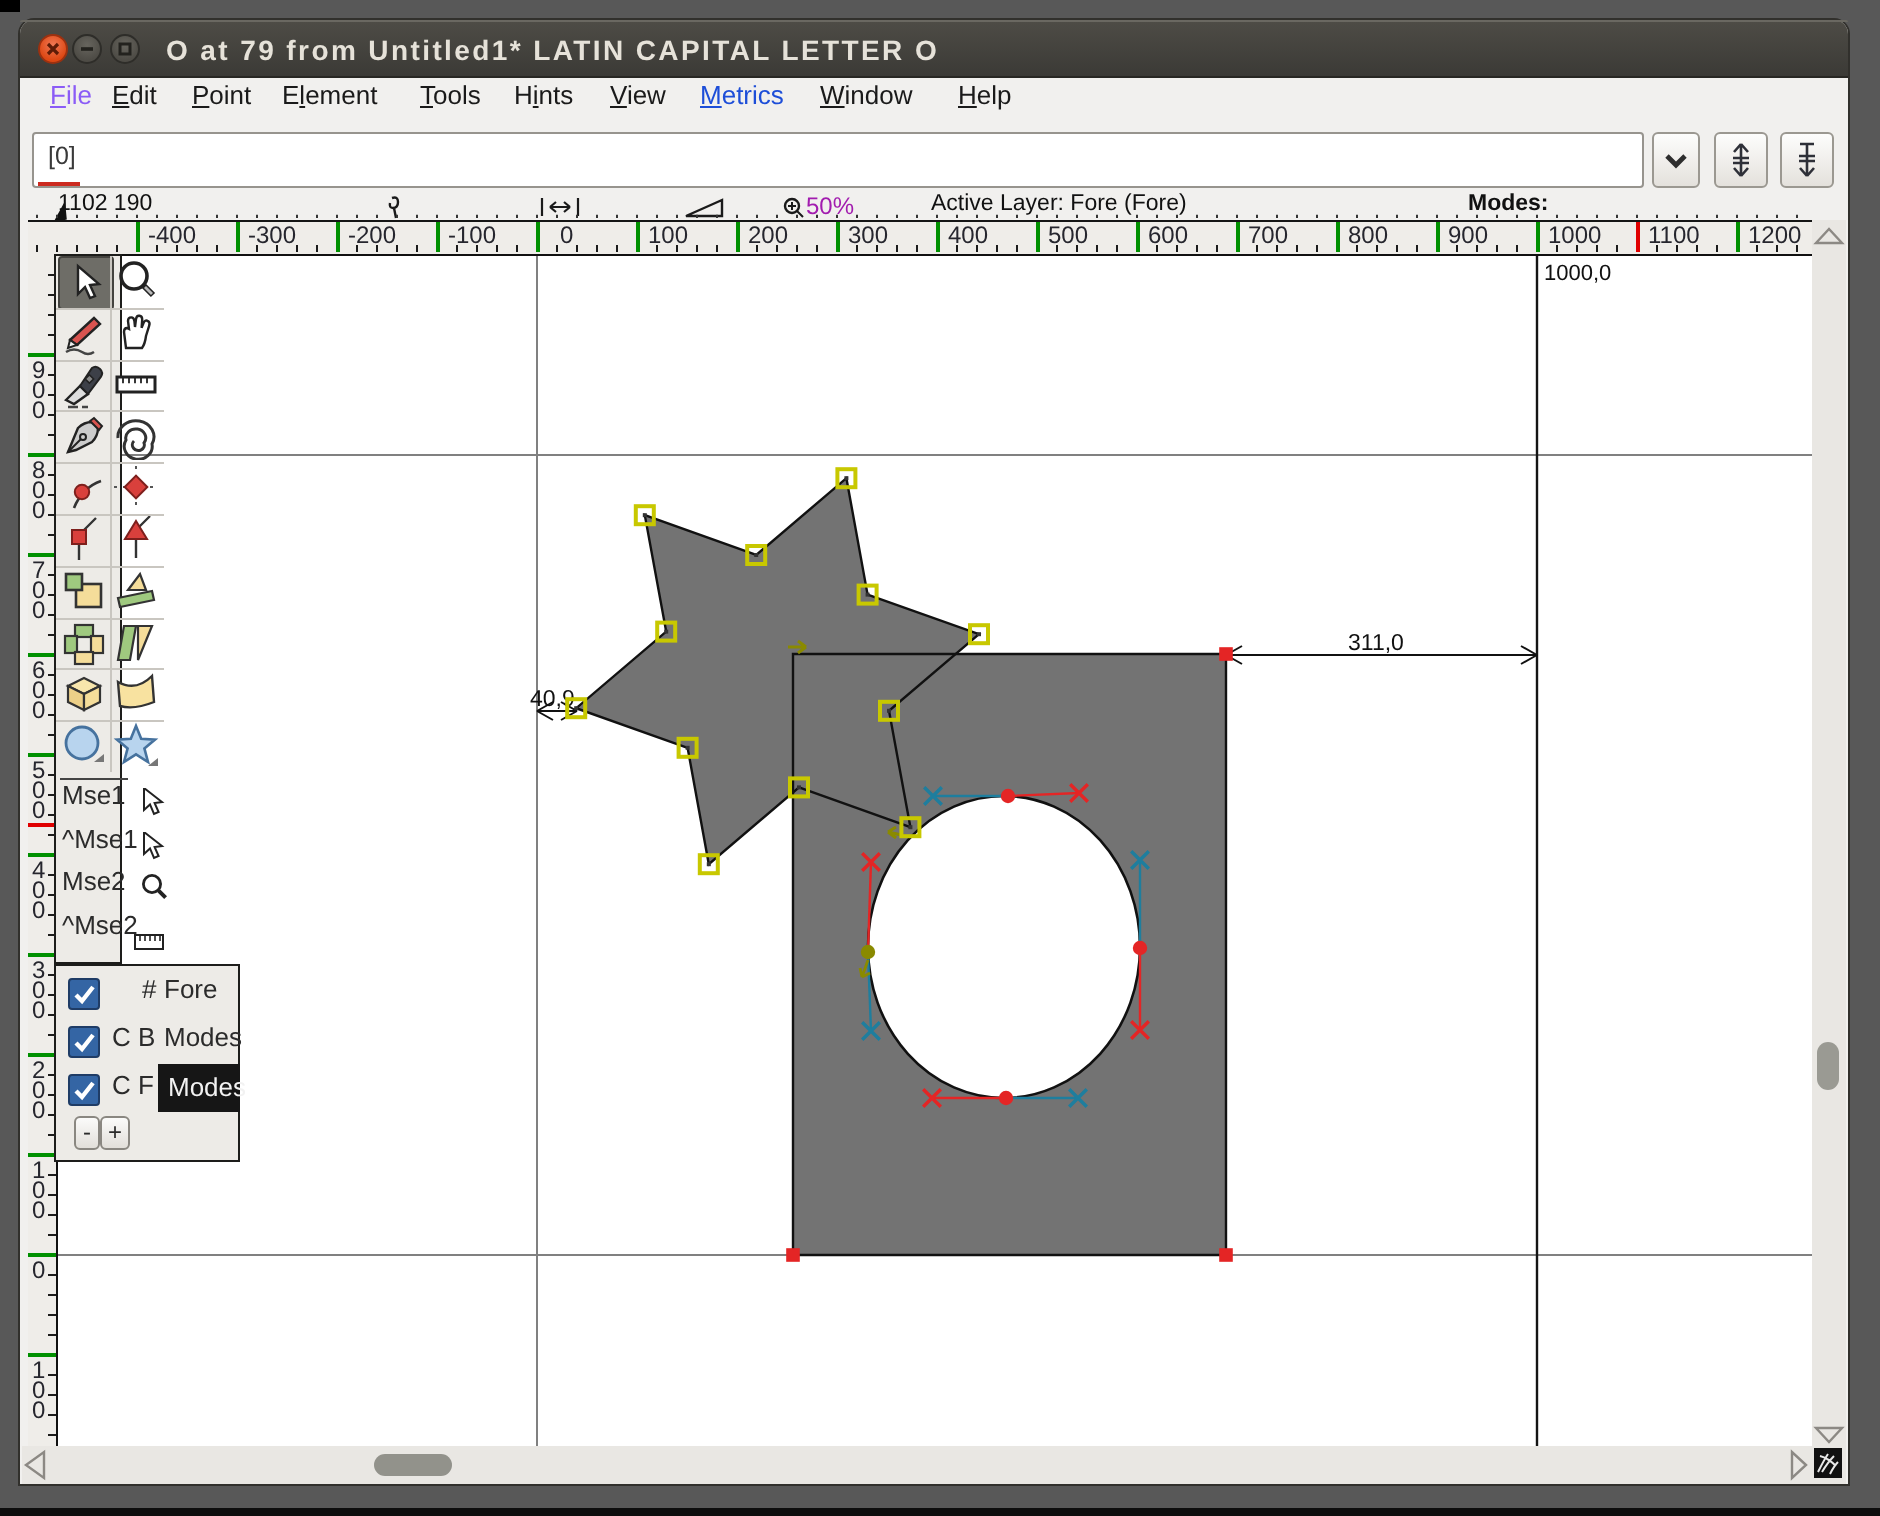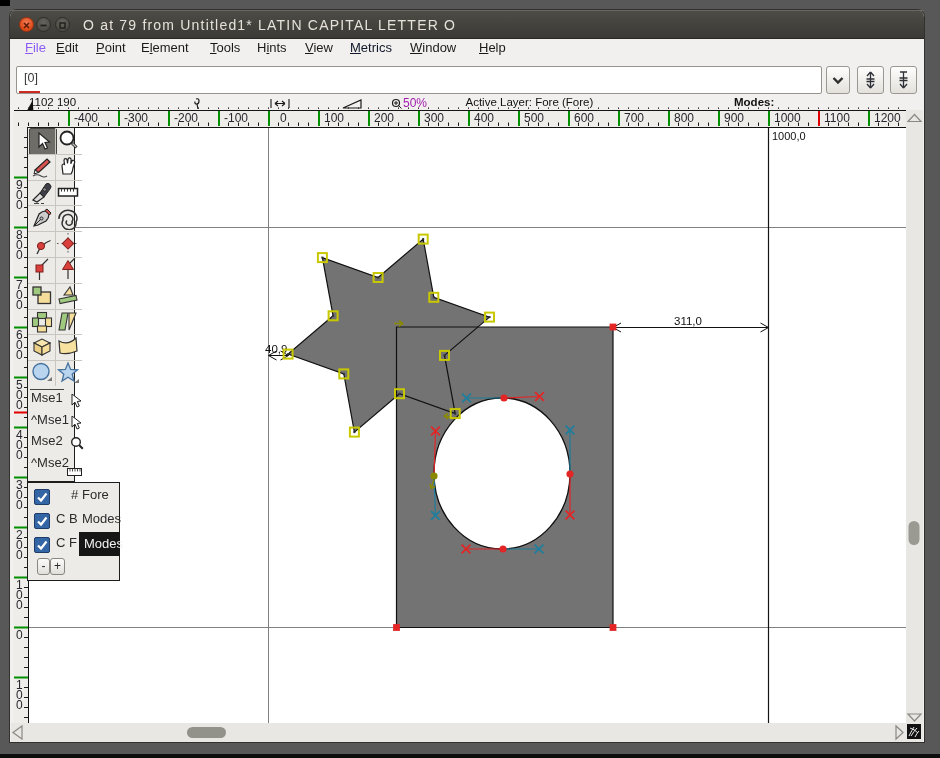--- a/index.html
+++ b/index.html
@@ -19,30 +19,30 @@
           <path d="M4,4 L9,9 M9,4 L4,9" stroke="#5e1c07" stroke-width="1.6"></path>
         </svg></div>
 <div style="position:absolute;left:26px;top:6.5px;width:15px;height:15px;border-radius:50%;background:radial-gradient(circle at 50% 35%,#67655e,#4e4c46 70%);border:1px solid #2e2d29;box-sizing:border-box">
 <svg width="13" height="13" viewBox="0 0 13 13">
           <path d="M3.5,6.5 h6" stroke="#23221e" stroke-width="1.8"></path>
         </svg></div>
 <div style="position:absolute;left:45.2px;top:6.5px;width:15px;height:15px;border-radius:50%;background:radial-gradient(circle at 50% 35%,#67655e,#4e4c46 70%);border:1px solid #2e2d29;box-sizing:border-box">
 <svg width="13" height="13" viewBox="0 0 13 13">
           <rect x="4" y="4" width="5" height="5" fill="none" stroke="#23221e" stroke-width="1.5"></rect>
         </svg></div>
-<div style="position:absolute;left:73px;top:6.5px;font-size:14px;letter-spacing:1.2px;font-weight:normal;color:#e6e2d9">O at 79 from Untitled1* LATIN CAPITAL LETTER O</div>
+<div style="position:absolute;left:73px;top:6.5px;font-size:14px;letter-spacing:1.2px;font-weight:bold;color:#e6e2d9">O at 79 from Untitled1* LATIN CAPITAL LETTER O</div>
 </div>
     <div style="position:absolute;left:15px;top:30px;font-size:13px;color:#8b5cf6"><span style="text-decoration:underline">F</span>ile</div>
     <div style="position:absolute;left:46px;top:30px;font-size:13px;color:#1a1a1a"><span style="text-decoration:underline">E</span>dit</div>
     <div style="position:absolute;left:86px;top:30px;font-size:13px;color:#1a1a1a"><span style="text-decoration:underline">P</span>oint</div>
     <div style="position:absolute;left:131px;top:30px;font-size:13px;color:#1a1a1a">E<span style="text-decoration:underline">l</span>ement</div>
     <div style="position:absolute;left:200px;top:30px;font-size:13px;color:#1a1a1a"><span style="text-decoration:underline">T</span>ools</div>
     <div style="position:absolute;left:247px;top:30px;font-size:13px;color:#1a1a1a">H<span style="text-decoration:underline">i</span>nts</div>
     <div style="position:absolute;left:295px;top:30px;font-size:13px;color:#1a1a1a"><span style="text-decoration:underline">V</span>iew</div>
-    <div style="position:absolute;left:340px;top:30px;font-size:13px;color:#0f172a"><span style="text-decoration:underline">M</span>etrics</div>
+    <div style="position:absolute;left:340px;top:30px;font-size:13px;color:#1d4ed8"><span style="text-decoration:underline">M</span>etrics</div>
     <div style="position:absolute;left:400px;top:30px;font-size:13px;color:#1a1a1a"><span style="text-decoration:underline">W</span>indow</div>
     <div style="position:absolute;left:469px;top:30px;font-size:13px;color:#1a1a1a"><span style="text-decoration:underline">H</span>elp</div>
 <div style="position:absolute;left:6px;top:56px;width:806px;height:28px;background:#fff;border:1px solid #97948e;border-radius:2px;box-sizing:border-box"></div>
 <div style="position:absolute;left:14px;top:61px;font-size:12.5px;color:#3a3a3a">[0]</div>
 <div style="position:absolute;left:9px;top:81px;width:21px;height:2px;background:#cc2a1f"></div>
 <div style="position:absolute;left:816px;top:56px;width:24px;height:28px;border:1px solid #9b9891;border-radius:3px;background:linear-gradient(#fdfdfc,#e4e1dc);box-sizing:border-box">
 <svg width="22" height="26" viewBox="0 0 22 26">
         <path d="M6.5,11 L11,15.5 L15.5,11" stroke="#2e2e2e" stroke-width="2.4" fill="none"></path>
       </svg></div>
 <div style="position:absolute;left:847px;top:56px;width:27px;height:28px;border:1px solid #9b9891;border-radius:3px;background:linear-gradient(#fdfdfc,#e4e1dc);box-sizing:border-box">
@@ -218,21 +218,21 @@
     <rect x="318.1" y="204.8" width="2" height="2" fill="#333"></rect>
     <rect x="303.9" y="143.1" width="9" height="9" fill="none" stroke="#c8c800" stroke-width="2"></rect>
     <rect x="307.4" y="146.6" width="2" height="2" fill="#333"></rect>
     <rect x="359.6" y="163.0" width="9" height="9" fill="none" stroke="#c8c800" stroke-width="2"></rect>
     <rect x="363.1" y="166.5" width="2" height="2" fill="#333"></rect>
     <rect x="404.7" y="124.6" width="9" height="9" fill="none" stroke="#c8c800" stroke-width="2"></rect>
     <rect x="408.2" y="128.1" width="2" height="2" fill="#333"></rect>
     <rect x="415.3" y="182.8" width="9" height="9" fill="none" stroke="#c8c800" stroke-width="2"></rect>
     <rect x="418.8" y="186.3" width="2" height="2" fill="#333"></rect>
   </svg>
-<div style="position:absolute;left:27px;top:127px;width:48px;height:355px;background:#edebe7;border:1px solid #1d1d1b;box-sizing:border-box">
+<div style="position:absolute;left:27px;top:127px;width:34px;height:355px;background:#edebe7;border:1px solid #1d1d1b;box-sizing:border-box">
     <div style="position:absolute;left:1px;top:0.0px;width:26px;height:25px;background:#6e6d67;border:1px solid #44433f;border-radius:2px;"><svg width="26" height="25" viewBox="0 0 26 25">
         <path d="M9,4 L9,18 L12.5,14.5 L15,20 L17.5,19 L15,13.5 L19.5,13 Z" fill="#fff" stroke="#222" stroke-width="1.2"></path>
       </svg></div>
     <div style="position:absolute;left:27px;top:0.0px;width:26px;height:25px;"><svg width="26" height="25" viewBox="0 0 26 25">
         <circle cx="12" cy="10" r="6.5" fill="#fff" stroke="#222" stroke-width="1.8"></circle>
         <path d="M17,15 l4.5,4.5" stroke="#222" stroke-width="3"></path>
         <path d="M17.5,15.5 l3.5,3.5" stroke="#bbb" stroke-width="1.4"></path>
       </svg></div>
     <div style="position:absolute;left:1px;top:25.8px;width:26px;height:25px;"><svg width="26" height="25" viewBox="0 0 26 25">
         <path d="M6,16 L18,5 L21,8 L9.5,18.5 Z" fill="#d9534f" stroke="#222" stroke-width="1.2"></path>

